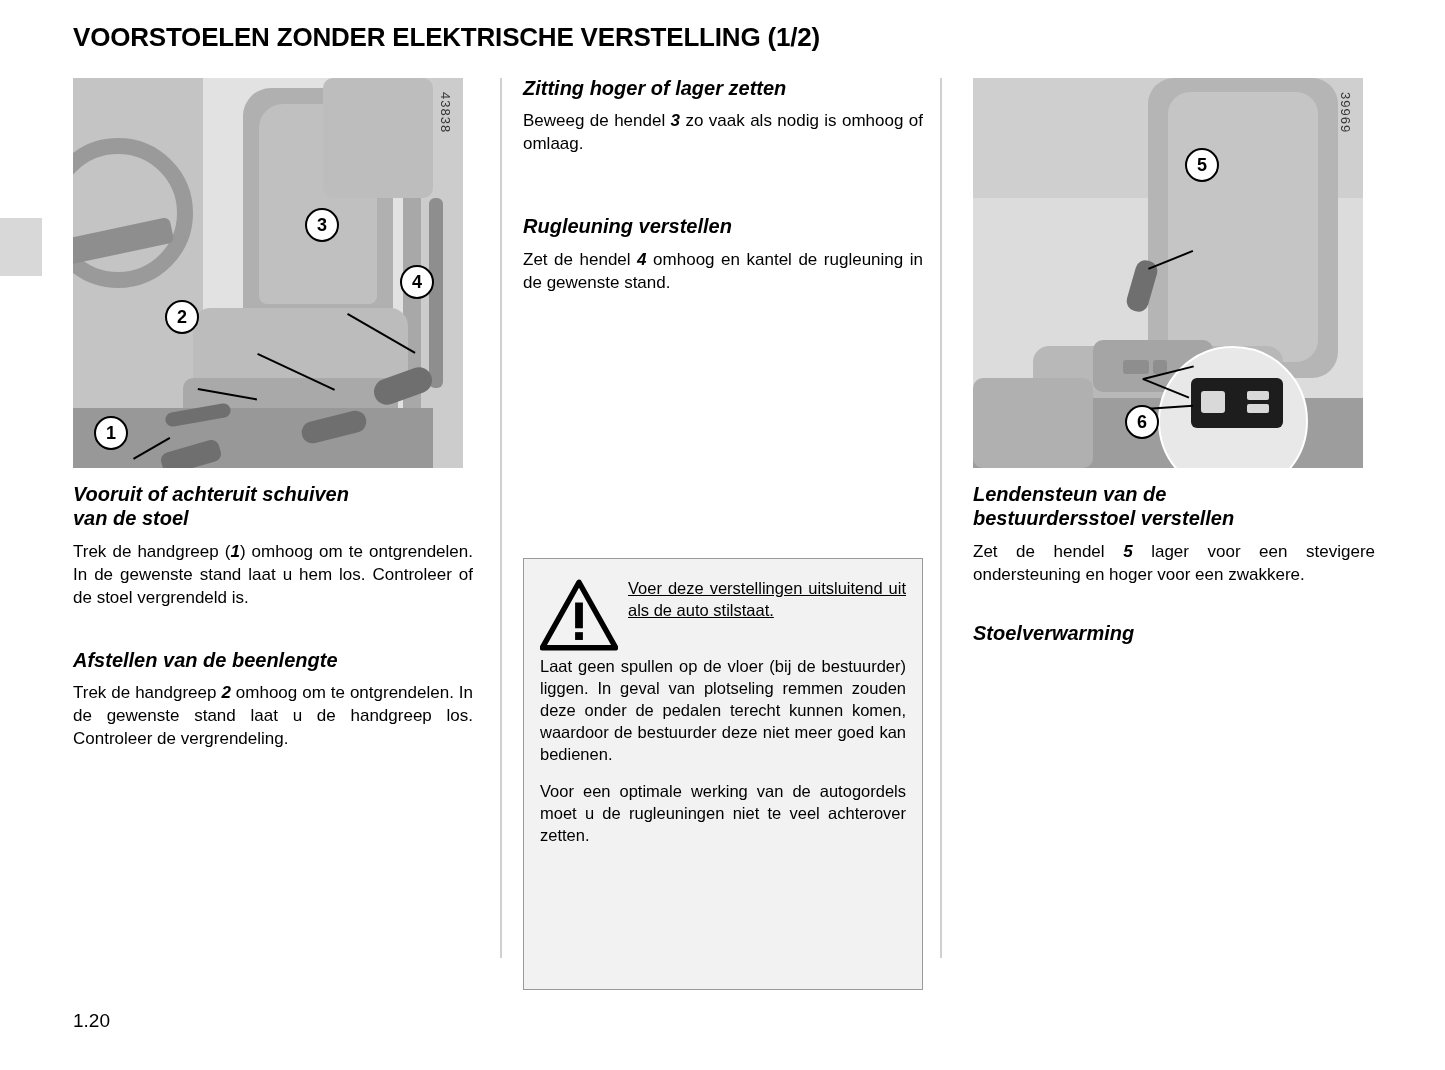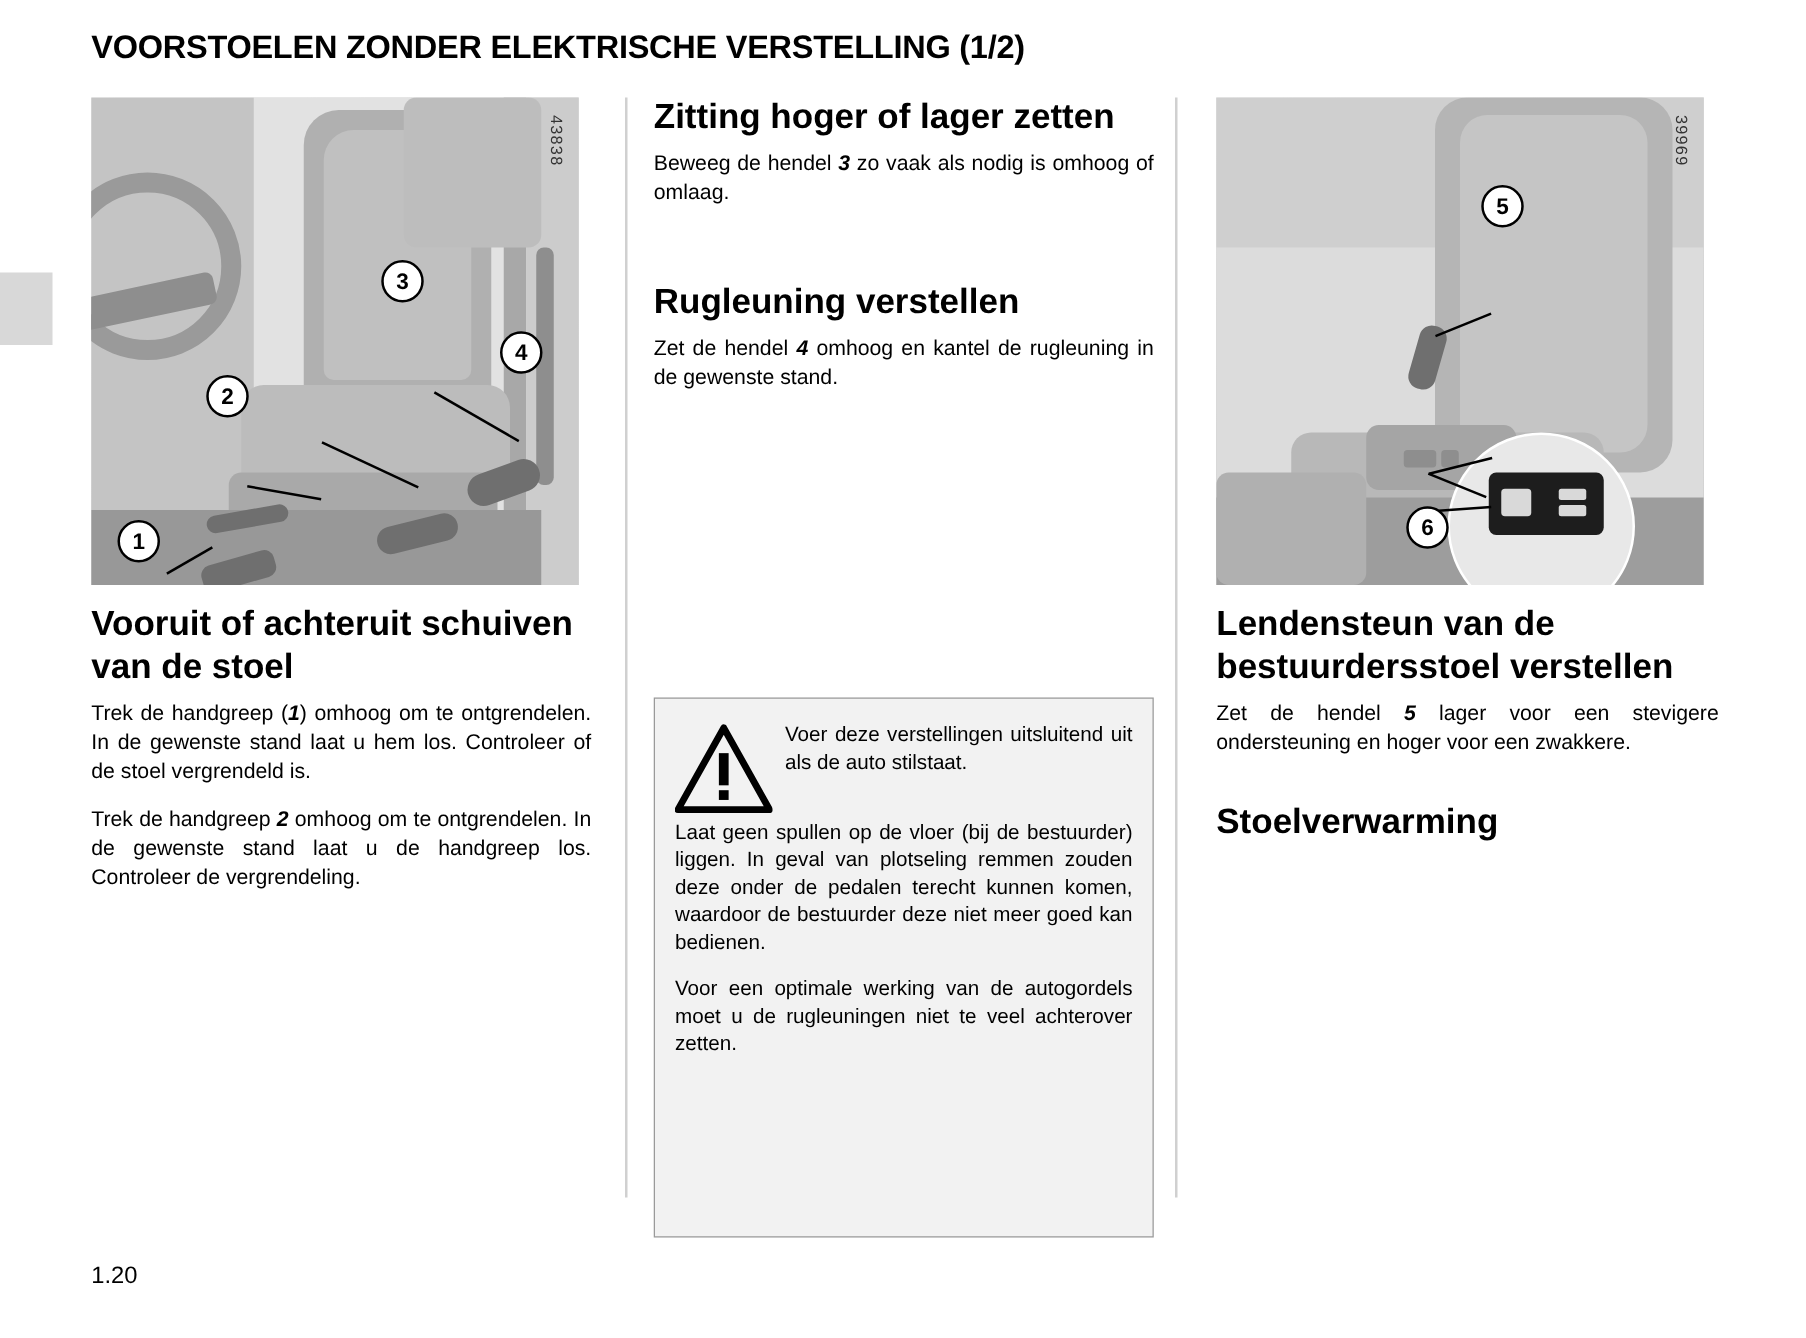--- a/index.html
+++ b/index.html
@@ -90,24 +90,25 @@
     z-index: 5;
   }
 
   
   .col { position: absolute; }
   .col-left  { left: 73px; width: 400px; }
   .col-mid   { left: 523px; width: 400px; }
   .col-right { left: 973px; width: 402px; }
 
   h2 {
-    font-size: 28px;
+    font-size: 20px;
     font-weight: bold;
     margin: 0 0 10px 0;
     line-height: 1.22;
+    font-style: italic;
   }
   p {
     font-size: 17px;
     line-height: 1.35;
     margin: 0 0 16px 0;
     text-align: justify;
   }
   p.last { margin-bottom: 0; }
   b, .b { font-weight: bold; }
   .it { font-style: italic; font-weight: bold; }
@@ -126,21 +127,21 @@
     width: 78px;
     height: 72px;
     margin: 2px 10px 4px 0;
   }
   .warnbox p {
     font-size: 16.5px;
     line-height: 1.34;
     margin: 0 0 14px 0;
     text-align: justify;
   }
-  .warnbox p.first { text-indent: 0; }
+  .warnbox p.first { text-indent: 0; text-decoration: underline; }
 
   .pagenum {
     position: absolute;
     left: 73px; top: 1010px;
     font-size: 19px;
   }
 </style>
 </head>
 <body>
 
@@ -231,20 +232,21 @@
   </div>
   <div class="callout" style="left:1185px;top:148px;">5</div>
   <div class="callout" style="left:1125px;top:405px;">6</div>
 
   <div class="col col-left" style="top:482px;">
     <h2>
       <span>Vooruit of achteruit schuiven</span><br>
       <span>van de stoel</span>
     </h2>
     <p><span>Trek de handgreep (</span><span class="it">1</span><span>) omhoog om te ontgrendelen. In de gewenste stand laat u hem los. Controleer of de stoel vergrendeld is.</span></p>
+    <h2 style="margin-top:38px;">Afstellen van de beenlengte</h2>
     <p class="last"><span>Trek de handgreep </span><span class="it">2</span><span> omhoog om te ontgrendelen. In de gewenste stand laat u de handgreep los. Controleer de vergrendeling.</span></p>
   </div>
 
   <div class="col col-mid" style="top:76px;">
     <h2>Zitting hoger of lager zetten</h2>
     <p><span>Beweeg de hendel </span><span class="it">3</span><span> zo vaak als nodig is omhoog of omlaag.</span></p>
     <h2 style="margin-top:58px;">Rugleuning verstellen</h2>
     <p class="last"><span>Zet de hendel </span><span class="it">4</span><span> omhoog en kantel de rugleuning in de gewenste stand.</span></p>
   </div>
 

